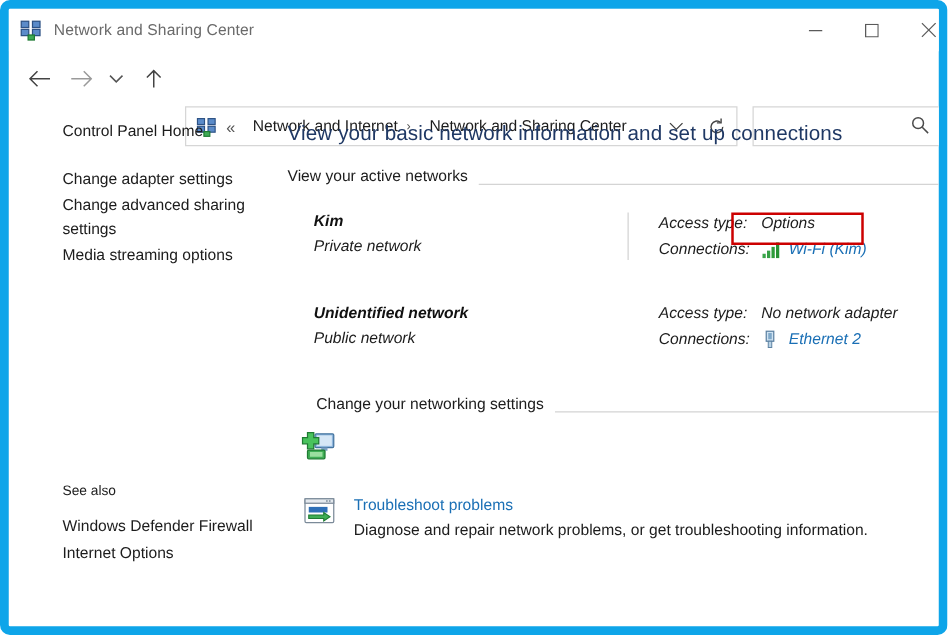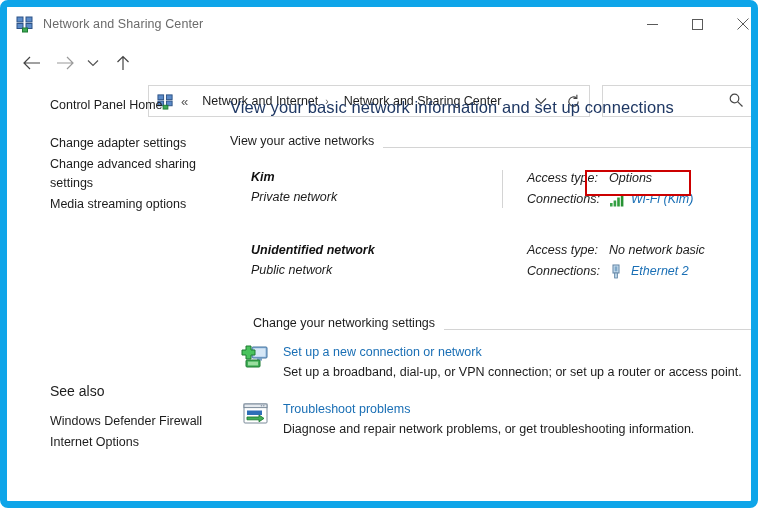--- a/index.html
+++ b/index.html
@@ -115,21 +115,21 @@
     padding: 1px 0 1px 31px;
     line-height: 19px;
     white-space: pre-wrap;
   }
   .side-link.home { margin-bottom: 17px; }
   .see-also {
     position: absolute; left: 0; bottom: 60px;
     width: 212px;
   }
   .see-also-title {
-    font-size: 14px; color: #1c1c1c;
+    font-size: 11px; color: #1c1c1c;
     padding-left: 31px; margin-bottom: 12px;
   }
 
   
   .content {
     position: absolute; left: 212px; top: 82px;
     width: 546px; height: 424px;
     padding: 0;
   }
   .page-title {
@@ -349,21 +349,21 @@
 
     <div class="net-row" style="padding-top:18px;align-items:center;">
       <div class="net-left">
         <div class="net-name">Unidentified network</div>
         <div class="net-type">Public network</div>
       </div>
       <div class="net-divider"></div>
       <div class="net-right">
         <div class="net-kv">
           <span class="kv-key">Access type:</span>
-          <span class="kv-val">No network basic</span>
+          <span class="kv-val">No network adapter</span>
         </div>
         <div class="net-kv">
           <span class="kv-key">Connections:</span>
           <a class="kv-link">
             <span class="conn-icon">
               <svg width="14" height="15" viewBox="0 0 14 15">
                 <rect x="4" y="1" width="6" height="8" fill="#cfe3f2" stroke="#5e82a3" stroke-width="1"></rect>
                 <rect x="5.6" y="2.4" width="2.8" height="5" fill="#7fa8c9"></rect>
                 <rect x="5.6" y="9" width="2.8" height="5" fill="#b9d3e6" stroke="#5e82a3" stroke-width="0.8"></rect>
               </svg>
@@ -383,24 +383,20 @@
       <div class="setting-icon">
         <svg width="30" height="28" viewBox="0 0 30 28">
           <rect x="11" y="2" width="15" height="11" rx="1" fill="#8fb6dd" stroke="#44749f" stroke-width="1"></rect>
           <rect x="12.5" y="3.3" width="12" height="8.4" fill="#d6e7f6"></rect>
           <rect x="16" y="13" width="5" height="2.6" fill="#7ba0c4"></rect>
           <rect x="5" y="15" width="14" height="7" rx="1" fill="#3fae55" stroke="#1f7c33" stroke-width="1"></rect>
           <rect x="7" y="16.6" width="10" height="3.8" fill="#9ade9f"></rect>
           <path d="M5 1 h5 v4 h4 v5 h-4 v4 h-5 v-4 h-4 v-5 h4 z" fill="#49c35d" stroke="#1f7c33" stroke-width="1"></path>
         </svg>
       </div>
-      <div class="setting-text">
-        <div class="setting-title">Set up a new connection or network</div>
-        <div class="setting-desc">Set up a broadband, dial-up, or VPN connection; or set up a router or access point.</div>
-      </div>
     </div>
 
     <div class="setting-item" style="margin-top:17px;">
       <div class="setting-icon">
         <svg width="30" height="26" viewBox="0 0 30 26">
           <rect x="3" y="2" width="23" height="19" rx="1" fill="#ffffff" stroke="#7b8a99" stroke-width="1"></rect>
           <rect x="3" y="2" width="23" height="3.6" fill="#e4e9ee" stroke="#7b8a99" stroke-width="1"></rect>
           <circle cx="20.5" cy="3.8" r="0.8" fill="#8b99a7"></circle>
           <circle cx="22.8" cy="3.8" r="0.8" fill="#8b99a7"></circle>
           <rect x="6" y="8.5" width="15" height="4.5" fill="#2e6fb7"></rect>

